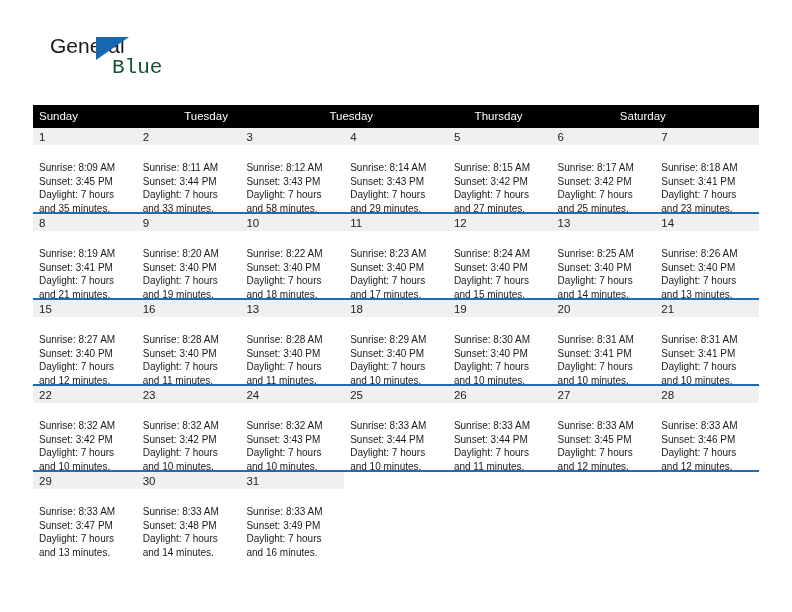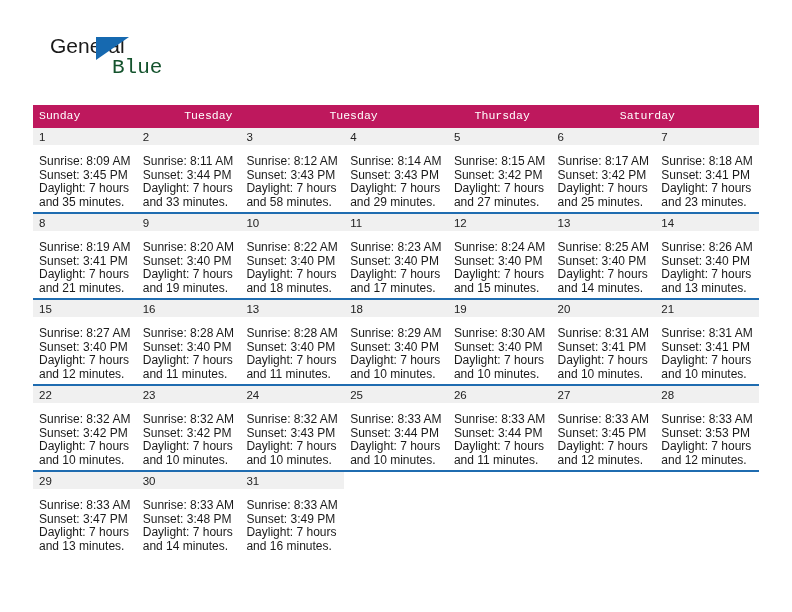--- a/index.html
+++ b/index.html
@@ -90,22 +90,21 @@
   
   .calendar {
     position: absolute;
     left: 33px;
     top: 105px;
     width: 726px;
   }
   .weekday-row {
     display: flex;
     width: 100%;
-    background: #be185d;
-    font-family: Liberation Mono, monospace;
+    background: #000000;
   }
   .weekday-cell {
     flex: 1 1 0;
     box-sizing: border-box;
     padding: 4px 0 5px 6px;
     color: #ffffff;
     font-size: 11.5px;
     line-height: 14px;
     white-space: nowrap;
   }
@@ -131,22 +130,22 @@
     box-sizing: border-box;
     padding: 1px 0 0 6px;
     font-size: 11.5px;
     line-height: 16px;
     color: #222222;
   }
   .day-num.empty {
     background: #ffffff;
   }
   .day-body {
-    padding: 10px 6px 0 6px;
-    font-size: 12px;
+    padding: 16px 6px 0 6px;
+    font-size: 10px;
     line-height: 13.6px;
     color: #1a1a1a;
     height: 58px;
     box-sizing: border-box;
   }
   .day-body div {
     white-space: nowrap;
   }
 </style>
 </head>
@@ -425,21 +424,21 @@
           <div>Sunrise: 8:33 AM</div>
           <div>Sunset: 3:45 PM</div>
           <div>Daylight: 7 hours</div>
           <div>and 12 minutes.</div>
         </div>
       </div>
       <div class="day-cell">
         <div class="day-num">28</div>
         <div class="day-body">
           <div>Sunrise: 8:33 AM</div>
-          <div>Sunset: 3:53 PM</div>
+          <div>Sunset: 3:46 PM</div>
           <div>Daylight: 7 hours</div>
           <div>and 12 minutes.</div>
         </div>
       </div>
     </div>
 
     <div class="week-row">
       <div class="day-cell">
         <div class="day-num">29</div>
         <div class="day-body">

